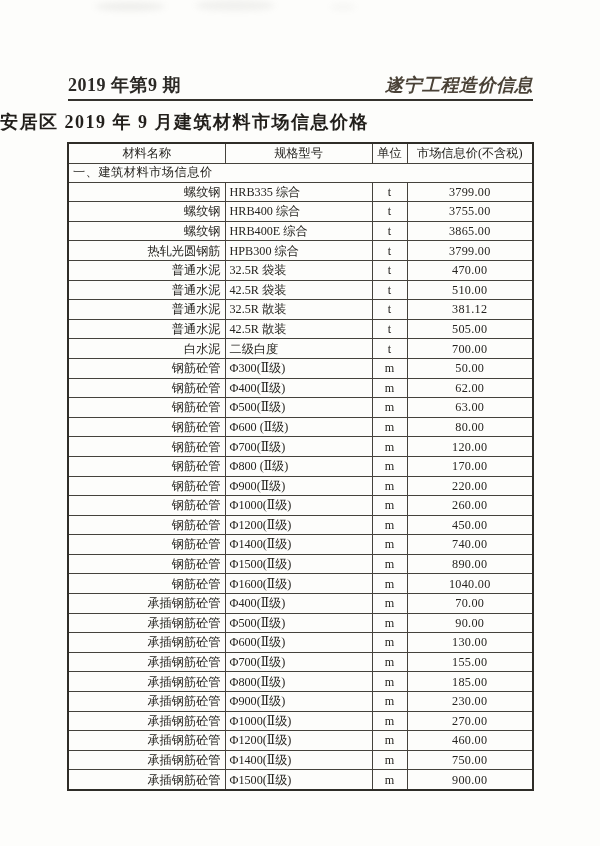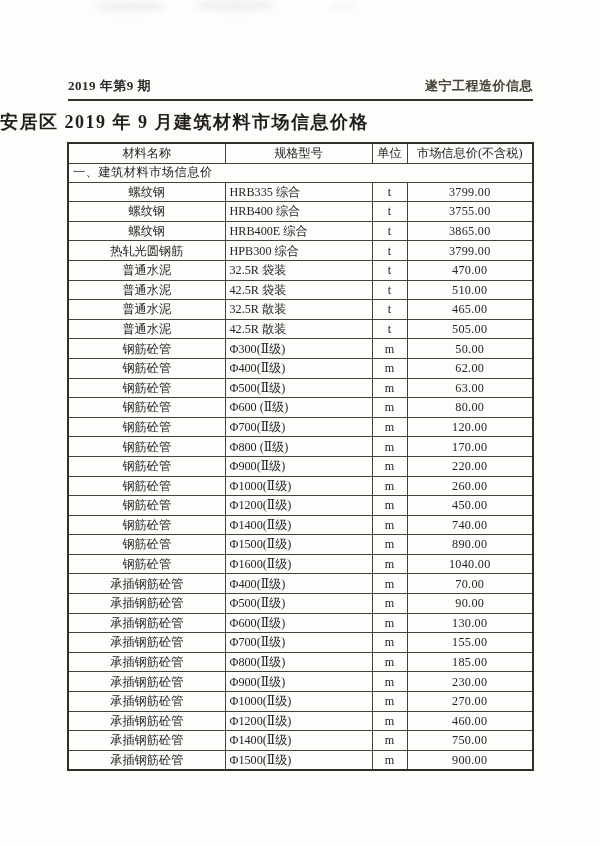--- a/index.html
+++ b/index.html
@@ -14,24 +14,24 @@
   }
   
   .smudge{position:absolute;background:#9a9a96;border-radius:50%;filter:blur(3px);}
   .smudge.s1{left:95px;top:2px;width:70px;height:9px;opacity:.14;}
   .smudge.s2{left:195px;top:0px;width:80px;height:11px;opacity:.12;}
   .smudge.s3{left:330px;top:4px;width:26px;height:6px;opacity:.08;}
 
   .masthead{
     position:absolute;left:68px;top:78px;width:465px;
     display:flex;justify-content:space-between;align-items:baseline;
-    font-size:13px;font-weight:bold;line-height:15px;
+    font-size:18px;font-weight:bold;line-height:15px;
   }
   .issue{color:#2b2925;letter-spacing:.5px;}
-  .journal{color:#4a4237;letter-spacing:.5px;}
+  .journal{color:#4a4237;letter-spacing:.5px;font-style:italic;}
   .head-rule{
     position:absolute;left:68px;top:99px;width:465px;height:2px;
     background:#35332e;
   }
   .doc-title{
     position:absolute;left:0;top:110px;width:600px;
     text-align:left;font-size:18px;font-weight:bold;
     letter-spacing:1.5px;color:#221f1b;
   }
   .price-table{
@@ -41,21 +41,21 @@
     border:2px solid #2f2d28;
   }
   .price-table th,.price-table td{
     border:1px solid #45423c;
     padding:0 4px;height:18.6px;line-height:1;
     overflow:hidden;white-space:nowrap;font-weight:400;
   }
   .price-table thead tr{height:20px;}
   .price-table th{text-align:center;}
   .section-row td{height:18px;letter-spacing:.5px;}
-  .col-name{text-align:center;padding-left:8px;}
+  .col-name{text-align:right;padding-left:8px;}
   .col-spec{text-align:left;padding-left:9px;}
   .col-unit{text-align:center;}
   .col-price{text-align:center;letter-spacing:.3px;}
   .page-footer{
     position:absolute;left:68px;top:781px;width:485px;
     text-align:right;font-size:11.5px;color:#33302b;
     letter-spacing:.4px;
   }
   .page-footer .pnum{margin-left:5px;}
 </style>
@@ -129,27 +129,33 @@
         <tr>
           <td class="col-name">普通水泥</td>
           <td class="col-spec">42.5R 袋装</td>
           <td class="col-unit">t</td>
           <td class="col-price">510.00</td>
         </tr>
         <tr>
           <td class="col-name">普通水泥</td>
           <td class="col-spec">32.5R 散装</td>
           <td class="col-unit">t</td>
-          <td class="col-price">465.00</td>
+          <td class="col-price">381.12</td>
         </tr>
         <tr>
           <td class="col-name">普通水泥</td>
           <td class="col-spec">42.5R 散装</td>
           <td class="col-unit">t</td>
           <td class="col-price">505.00</td>
+        </tr>
+        <tr>
+          <td class="col-name">白水泥</td>
+          <td class="col-spec">二级白度</td>
+          <td class="col-unit">t</td>
+          <td class="col-price">700.00</td>
         </tr>
         <tr>
           <td class="col-name">钢筋砼管</td>
           <td class="col-spec">Φ300(Ⅱ级)</td>
           <td class="col-unit">m</td>
           <td class="col-price">50.00</td>
         </tr>
         <tr>
           <td class="col-name">钢筋砼管</td>
           <td class="col-spec">Φ400(Ⅱ级)</td>

